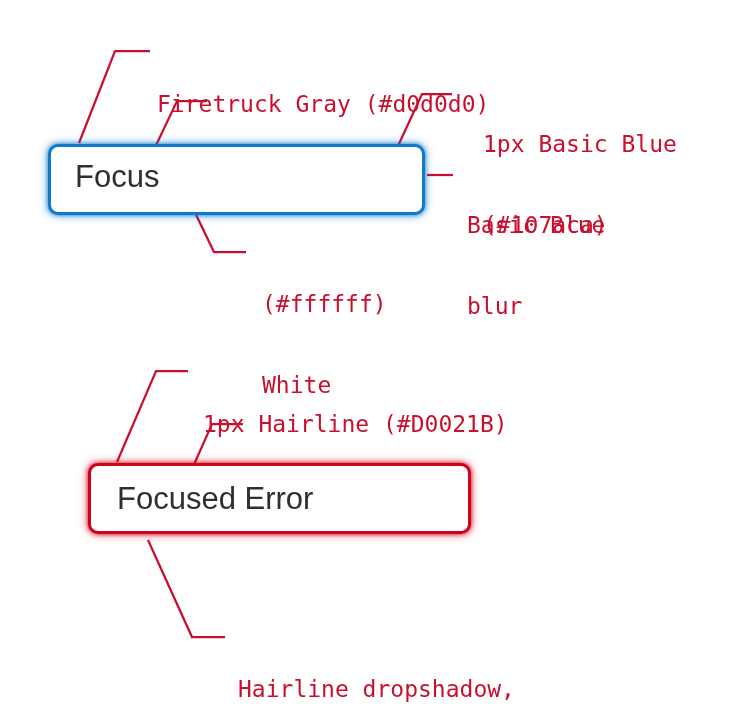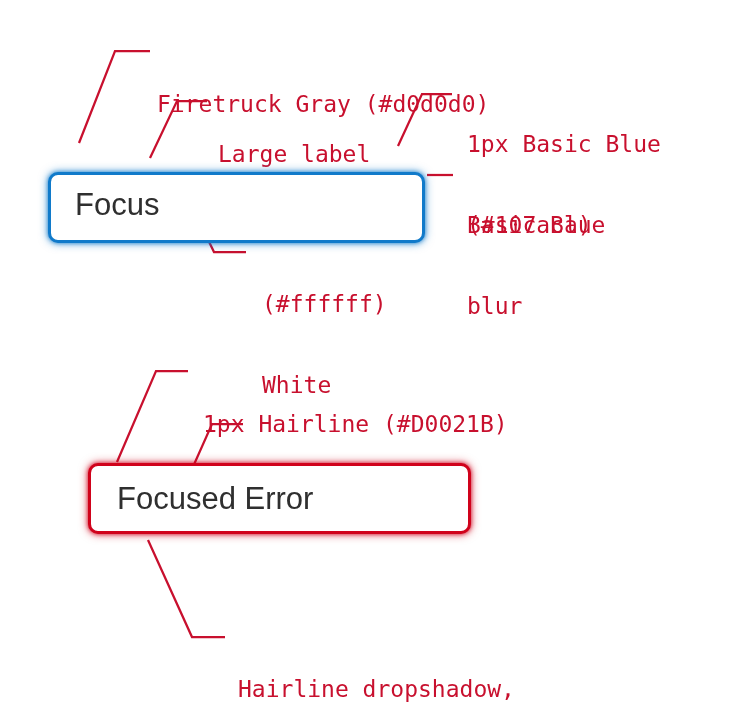--- a/index.html
+++ b/index.html
@@ -20,21 +20,20 @@
   .spec-input{
     position:absolute;box-sizing:border-box;
     background:#ffffff;border-radius:10px;
     font-family:"Liberation Sans", sans-serif;
     font-size:31px;color:#2f2f2f;outline:none;
   }
   #focus-input{
     left:48px;top:144px;width:377px;height:71px;
     border:3px solid #107aca;padding:0 0 5px 24px;
     box-shadow:0 0 4px rgba(16,122,202,0.85), 0 0 9px 1px rgba(16,122,202,0.5);
-    margin-top:28px;
   }
   #error-input{
     left:88px;top:463px;width:383px;height:71px;
     border:3px solid #d0021b;padding:0 16px 0 26px;
     box-shadow:0 0 4px rgba(208,2,27,0.85), 0 0 9px 1px rgba(208,2,27,0.5);
   }
 </style>
 </head>
 <body>
 
@@ -52,21 +51,21 @@
   </svg>
 
   <div class="ann" style="left:157px;top:37px">
     <div>Firetruck Gray (#d0d0d0)</div>
   </div>
 
   <div class="ann" style="left:218px;top:87px">
     <div>Large label</div>
   </div>
 
-  <div class="ann" style="left:467px;top:77px">
+  <div class="ann" style="left:483px;top:77px">
     <div>1px Basic Blue</div>
     <div>(#107aca)</div>
   </div>
 
   <div class="ann" style="left:467px;top:158px">
     <div>Basic Blue</div>
     <div>blur</div>
   </div>
 
   <div class="ann" style="left:262px;top:237px">

